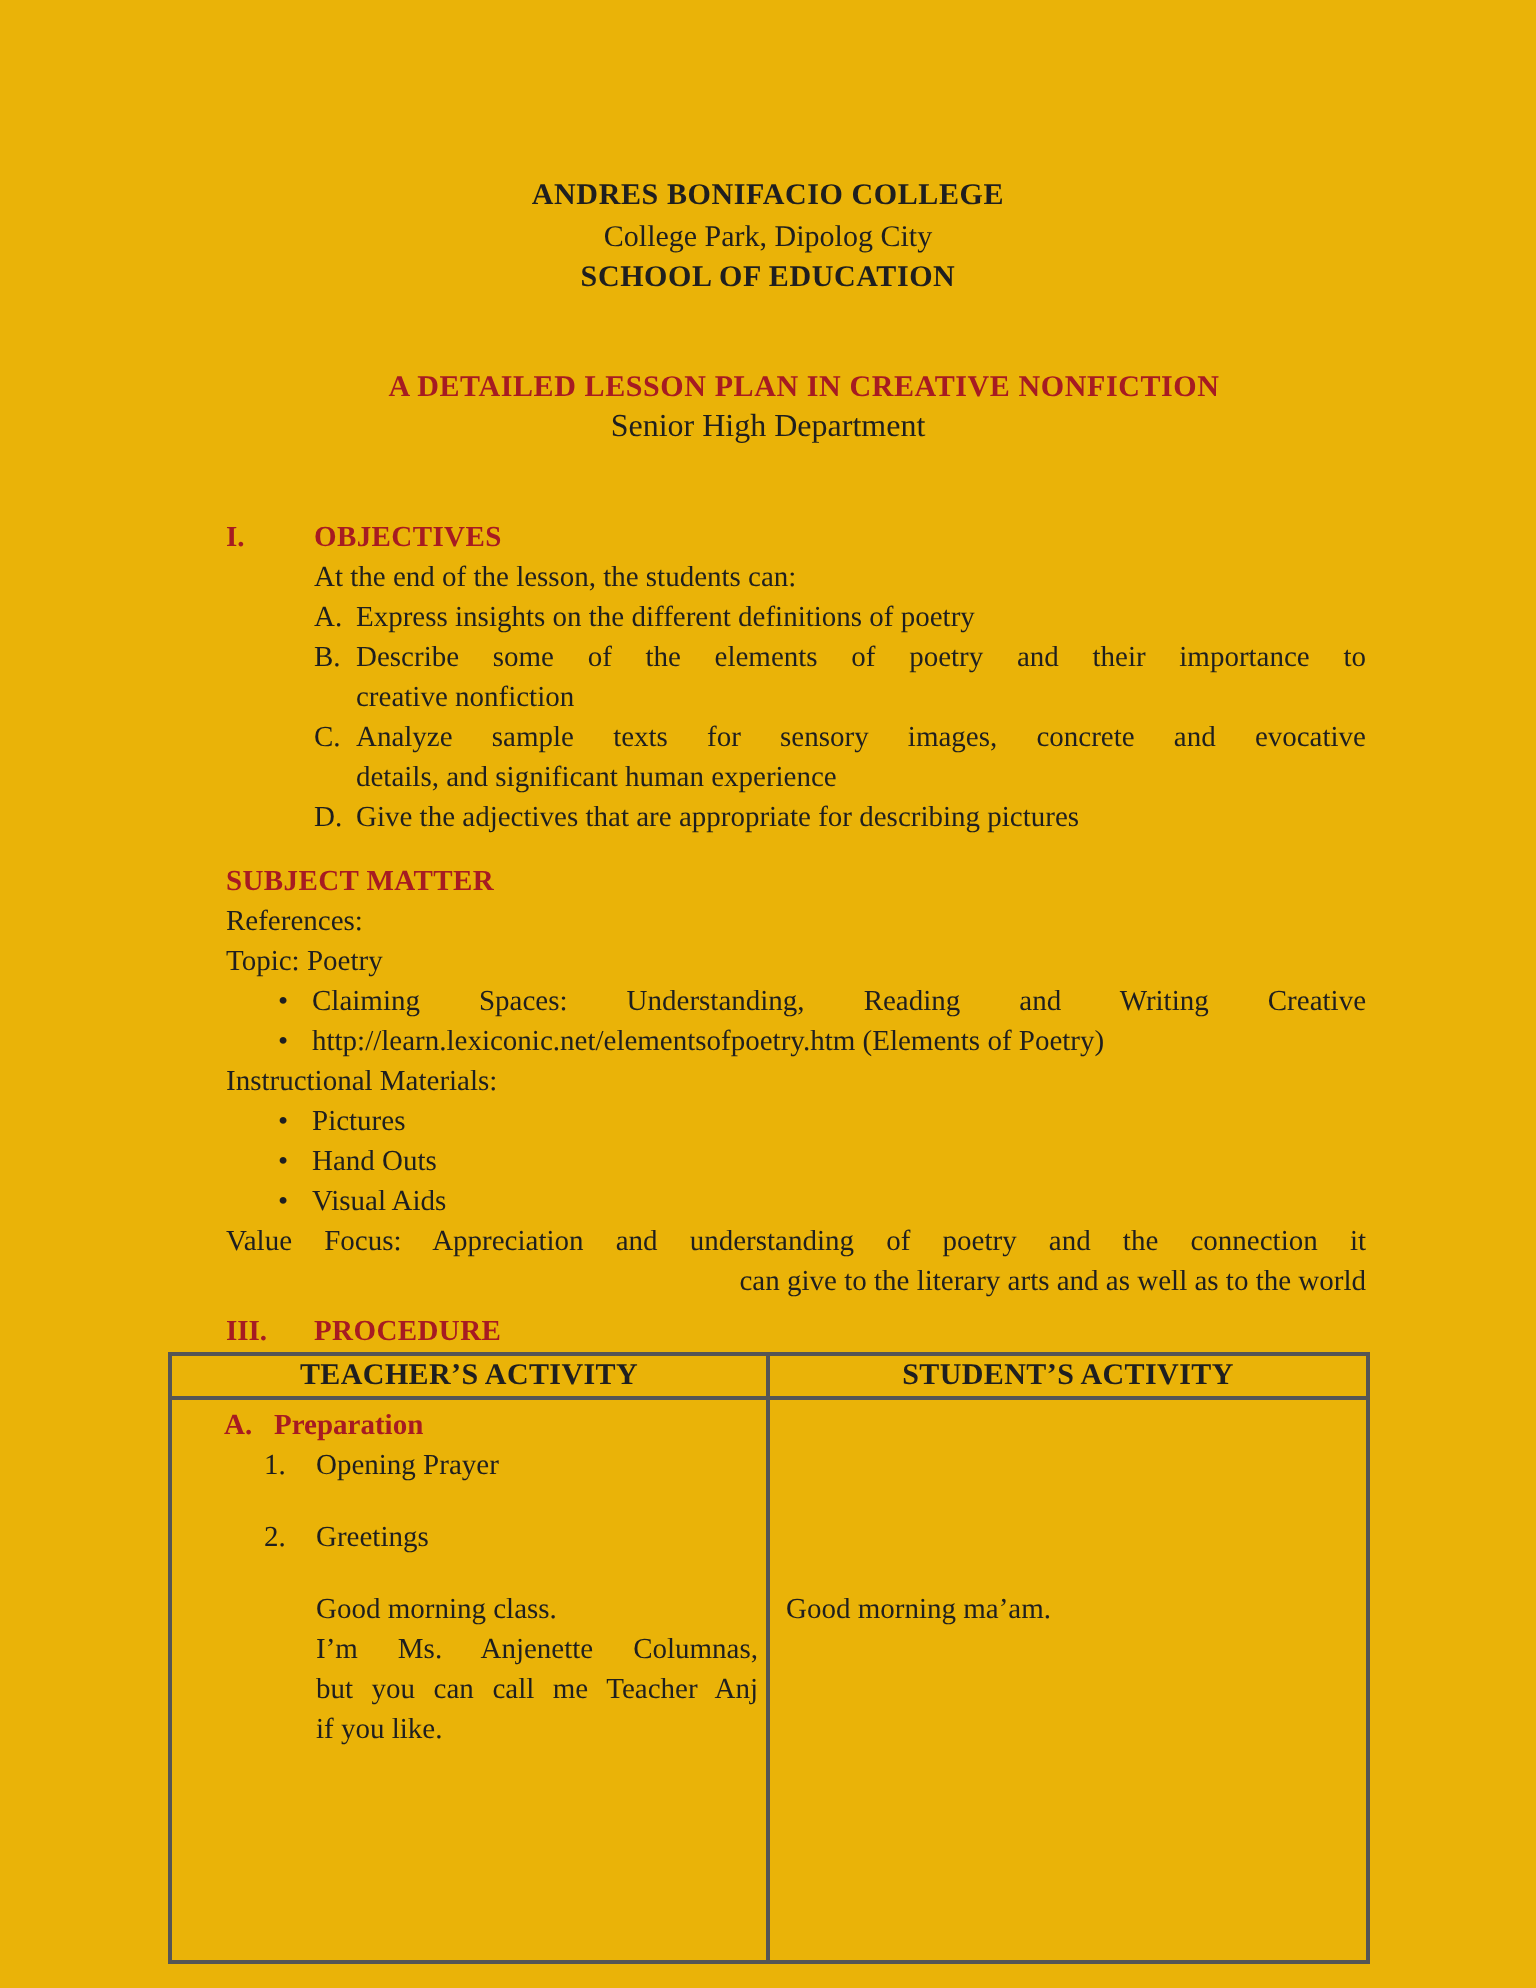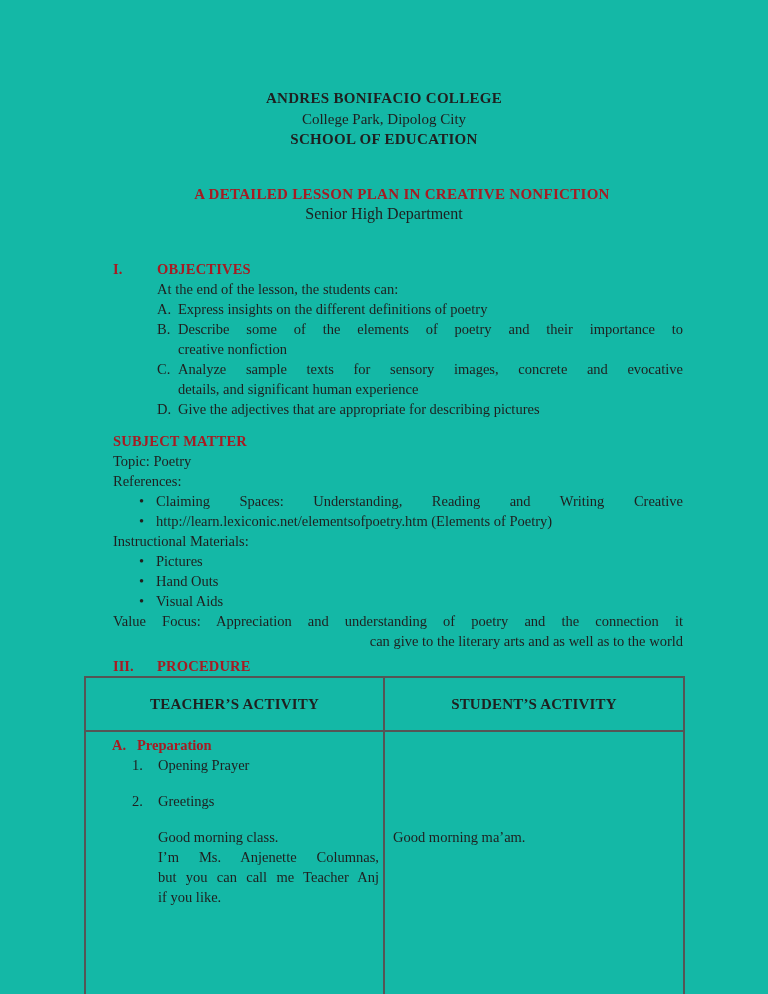--- a/index.html
+++ b/index.html
@@ -1,17 +1,17 @@
 <!DOCTYPE html>
 <html><head>
 <meta charset="utf-8">
 <style>
   html,body { margin:0; padding:0; background:#ffffff; }
   .page {
-    position:relative; width:768px; height:994px; background:#14b8a6;
+    position:relative; width:768px; height:994px; background:#eab308;
     font-family:"Liberation Serif", serif; font-size:14.5px; line-height:20px;
     color:#1f1f1f; overflow:hidden;
   }
 
   
   .doc-header { padding-top:88px; text-align:center; line-height:20.5px; }
   .doc-header .hl-bold { font-weight:700; font-size:15px; letter-spacing:.3px; }
   .doc-header .hl { font-size:15px; }
 
   .title-block { margin-top:34px; text-align:center; }
@@ -40,21 +40,21 @@
   .sec-procedure { margin-top:5px; }
 
   
   .proc-table {
     border-collapse:collapse; table-layout:fixed;
     margin-left:84px; width:599px;
   }
   .proc-table th, .proc-table td { border:2px solid #555555; }
   .proc-table th {
     font-weight:700; font-size:15px; text-align:center;
-    height:17px; padding:16px; letter-spacing:.2px;
+    height:17px; padding:0; letter-spacing:.2px;
   }
   .proc-table td { vertical-align:top; height:185px; padding:0; }
   td.teacher-cell { padding:3px 4px 0 26px; }
   td.student-cell { padding:95px 6px 0 8px; }
 
   .prep { display:flex; font-weight:700; color:#A61B22; }
   .plabel { width:25px; flex:none; }
   .steps { margin-left:20px; }
   .step { display:flex; }
   .slabel { width:26px; flex:none; }
@@ -113,22 +113,22 @@
             <span>Give the adjectives that are appropriate for describing pictures</span>
           </span>
         </div>
       </div>
     </div>
   </section>
 
   <section class="section sec-subject">
     <div class="section-body">
       <div class="section-heading">SUBJECT MATTER</div>
+      <div>References:</div>
       <div>Topic: Poetry</div>
-      <div>References:</div>
 
       <div class="bullet-item">
         <span class="bullet">•</span>
         <span class="bullet-text">
           <div class="jl">Claiming Spaces: Understanding, Reading and Writing Creative</div>
         </span>
       </div>
 
       <div class="bullet-item">
         <span class="bullet">•</span>

